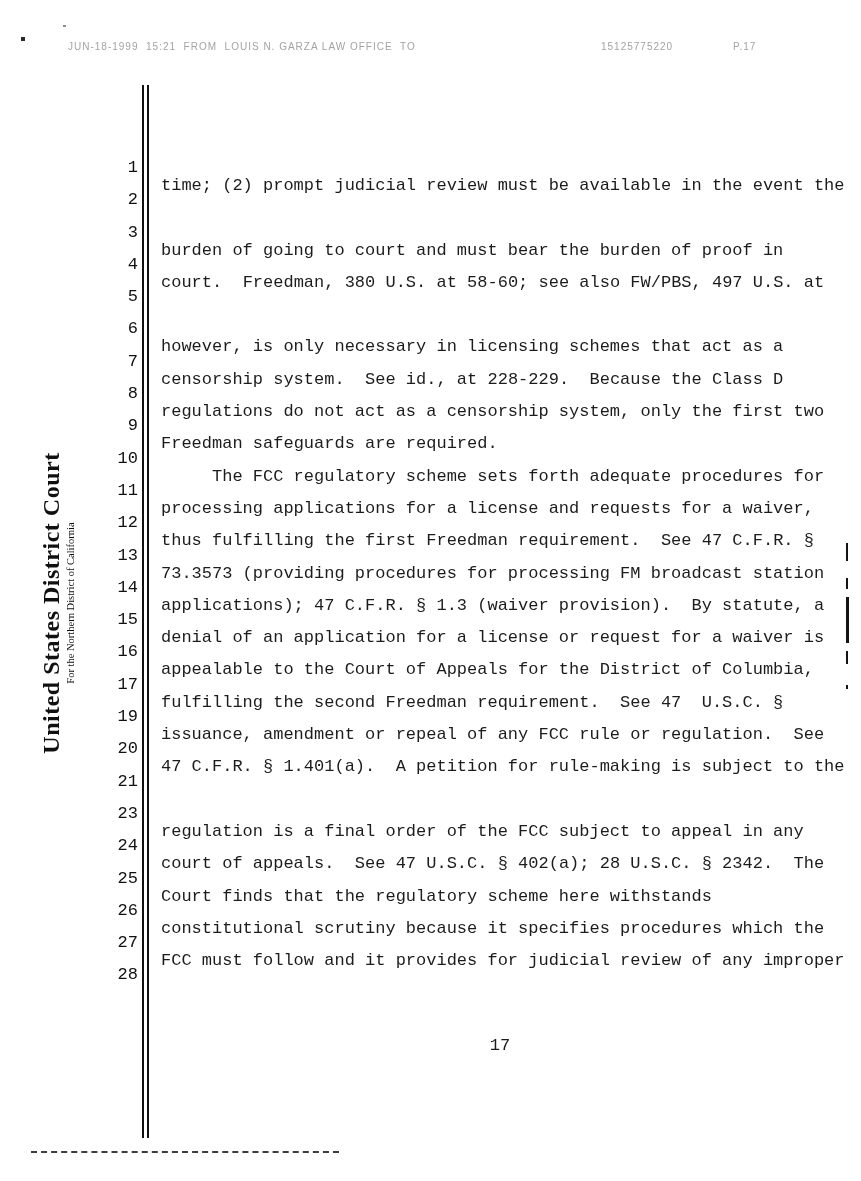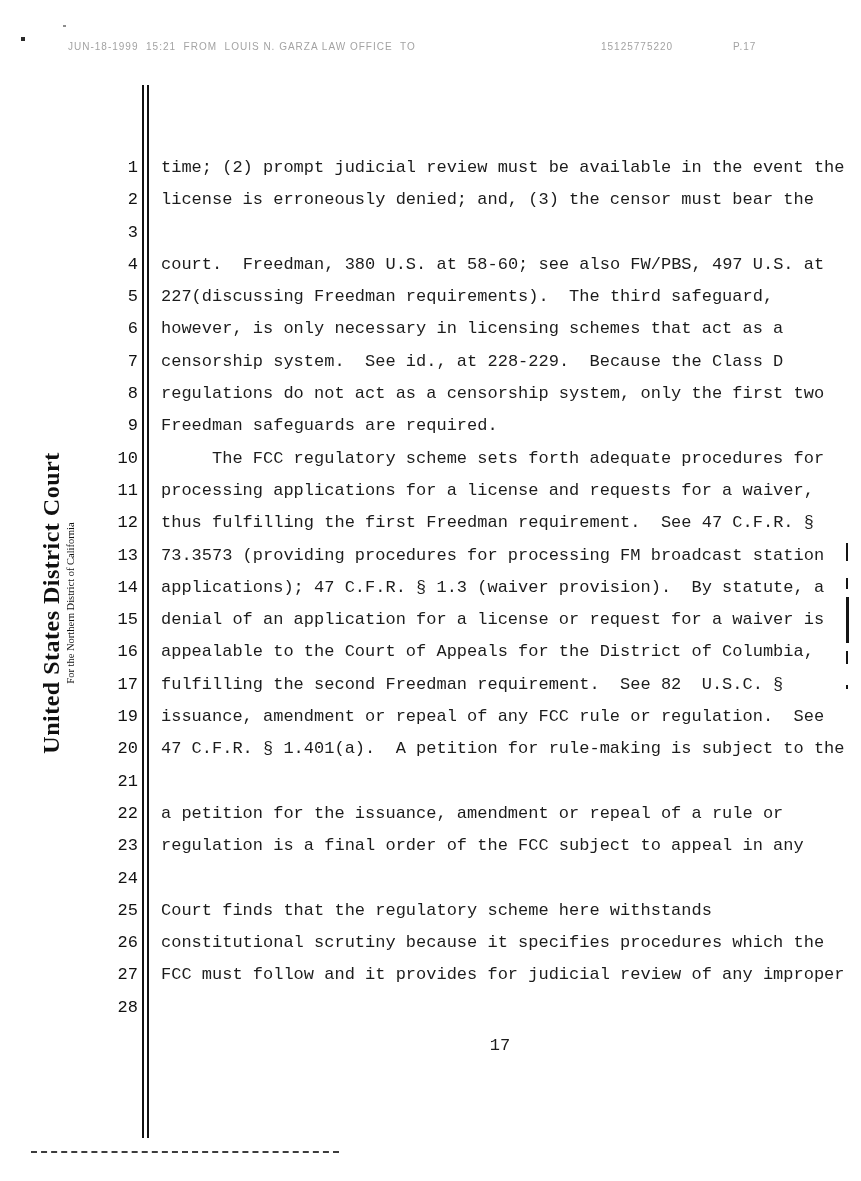--- a/index.html
+++ b/index.html
@@ -73,20 +73,21 @@
   .line-num {
     width: 138px;
     text-align: right;
     flex: none;
     color: #111;
   }
   .line-text {
     margin-left: 23px;
     white-space: pre;
     color: #1c1c1c;
+    margin-top: 18px;
   }
   .seg { white-space: pre; }
   .seg.u { text-underline-offset: 3px; }
 
   
   .page-number {
     position: absolute; left: 440px; top: 1036px; width: 120px;
     text-align: center;
     font-size: 17px;
     color: #1c1c1c;
@@ -126,32 +127,31 @@
   <div class="court-sub">For the Northern District of California</div>
 </div>
 
 <div class="lines" id="lines">
     <div class="line-row">
       <span class="line-num">1</span>
       <span class="line-text"><span class="seg">time; (2) prompt judicial review must be available in the event the</span></span>
     </div>
     <div class="line-row">
       <span class="line-num">2</span>
-      <span class="line-text"><span class="seg">license is erroneously denied; and, (3) the censor must bear the</span></span>
     </div>
     <div class="line-row">
       <span class="line-num">3</span>
+      <span class="line-text"><span class="seg">burden of going to court and must bear the burden of proof in</span></span>
     </div>
     <div class="line-row">
       <span class="line-num">4</span>
       <span class="line-text"><span class="seg">court.  </span><span class="seg u">Freedman</span><span class="seg">, 380 U.S. at 58-60; </span><span class="seg u">see also</span><span class="seg"> </span><span class="seg u">FW/PBS</span><span class="seg">, 497 U.S. at</span></span>
     </div>
     <div class="line-row">
       <span class="line-num">5</span>
-      <span class="line-text"><span class="seg">227(discussing </span><span class="seg u">Freedman</span><span class="seg"> requirements).  The third safeguard,</span></span>
     </div>
     <div class="line-row">
       <span class="line-num">6</span>
       <span class="line-text"><span class="seg">however, is only necessary in licensing schemes that act as a</span></span>
     </div>
     <div class="line-row">
       <span class="line-num">7</span>
       <span class="line-text"><span class="seg">censorship system.  </span><span class="seg u">See id.</span><span class="seg">, at 228-229.  Because the Class D</span></span>
     </div>
     <div class="line-row">
@@ -185,43 +185,40 @@
     <div class="line-row">
       <span class="line-num">15</span>
       <span class="line-text"><span class="seg">denial of an application for a license or request for a waiver is</span></span>
     </div>
     <div class="line-row">
       <span class="line-num">16</span>
       <span class="line-text"><span class="seg">appealable to the Court of Appeals for the District of Columbia,</span></span>
     </div>
     <div class="line-row">
       <span class="line-num">17</span>
-      <span class="line-text"><span class="seg">fulfilling the second </span><span class="seg u">Freedman</span><span class="seg"> requirement.  </span><span class="seg u">See</span><span class="seg"> 82  U.S.C. §</span></span>
+      <span class="line-text"><span class="seg">fulfilling the second </span><span class="seg u">Freedman</span><span class="seg"> requirement.  </span><span class="seg u">See</span><span class="seg"> 47  U.S.C. §</span></span>
     </div>
     <div class="line-row">
       <span class="line-num">19</span>
       <span class="line-text"><span class="seg">issuance, amendment or repeal of any FCC rule or regulation.  </span><span class="seg u">See</span></span>
     </div>
     <div class="line-row">
       <span class="line-num">20</span>
       <span class="line-text"><span class="seg">47 C.F.R. § 1.401(a).  A petition for rule-making is subject to the</span></span>
     </div>
     <div class="line-row">
       <span class="line-num">21</span>
     </div>
     <div class="line-row">
-      <span class="line-num">22</span>
-      <span class="line-text"><span class="seg">a petition for the issuance, amendment or repeal of a rule or</span></span>
-    </div>
-    <div class="line-row">
       <span class="line-num">23</span>
       <span class="line-text"><span class="seg">regulation is a final order of the FCC subject to appeal in any</span></span>
     </div>
     <div class="line-row">
       <span class="line-num">24</span>
+      <span class="line-text"><span class="seg">court of appeals.  </span><span class="seg u">See</span><span class="seg"> 47 U.S.C. § 402(a); 28 U.S.C. § 2342.  The</span></span>
     </div>
     <div class="line-row">
       <span class="line-num">25</span>
       <span class="line-text"><span class="seg">Court finds that the regulatory scheme here withstands</span></span>
     </div>
     <div class="line-row">
       <span class="line-num">26</span>
       <span class="line-text"><span class="seg">constitutional scrutiny because it specifies procedures which the</span></span>
     </div>
     <div class="line-row">

